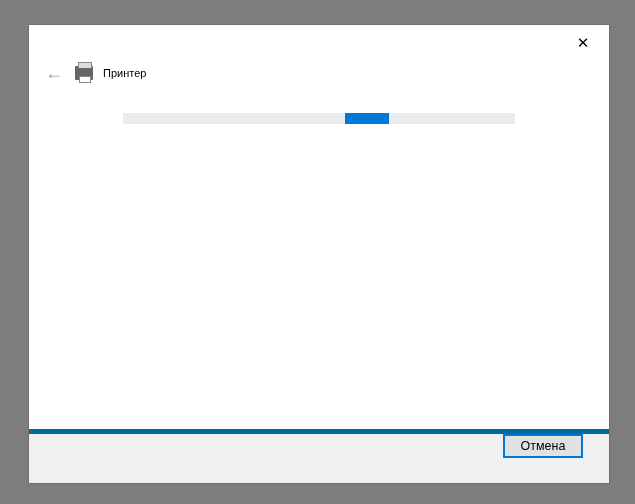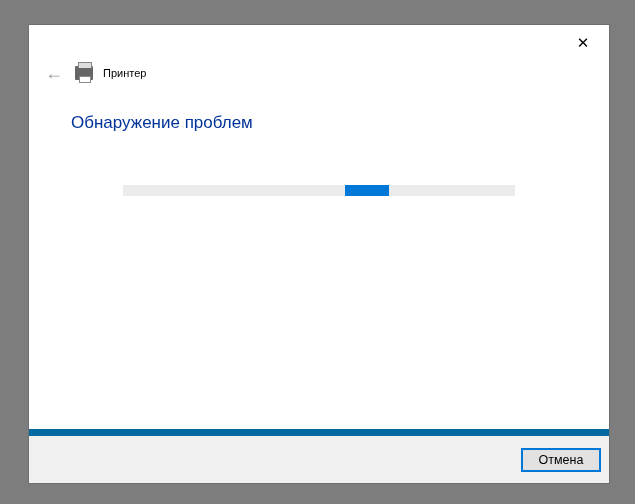--- a/index.html
+++ b/index.html
@@ -103,25 +103,25 @@
     position: absolute;
     left: 222px;
     top: 0;
     width: 44px;
     height: 100%;
     background: #0078d7;
   }
   .footer {
     height: 54px;
     background: #f0f0f0;
-    border-top: 7px solid #0369a1;
+    border-top: 5px solid #0369a1;
     display: flex;
-    align-items: center;
+    align-items: flex-start;
     justify-content: flex-end;
-    padding: 0 8px;
+    padding: 0 26px;
   }
   .cancel-btn {
     min-width: 80px;
     height: 24px;
     background: #e1e1e1;
     border: 2px solid #0078d7;
     font-size: 12.5px;
     font-family: inherit;
     color: #000;
     padding: 0 14px;
@@ -142,21 +142,20 @@
 
     <div class="header-row">
       <div class="back-arrow">
         <span>←</span>
       </div>
       <span class="printer-icon"></span>
       <span class="header-title">Принтер</span>
     </div>
 
     <div class="content">
-      <h1 class="heading">Обнаружение проблем</h1>
       <div class="progress-wrap">
         <div class="progress">
           <div class="progress-chunk"></div>
         </div>
       </div>
     </div>
 
     <div class="footer">
       <button class="cancel-btn">Отмена</button>
     </div>

